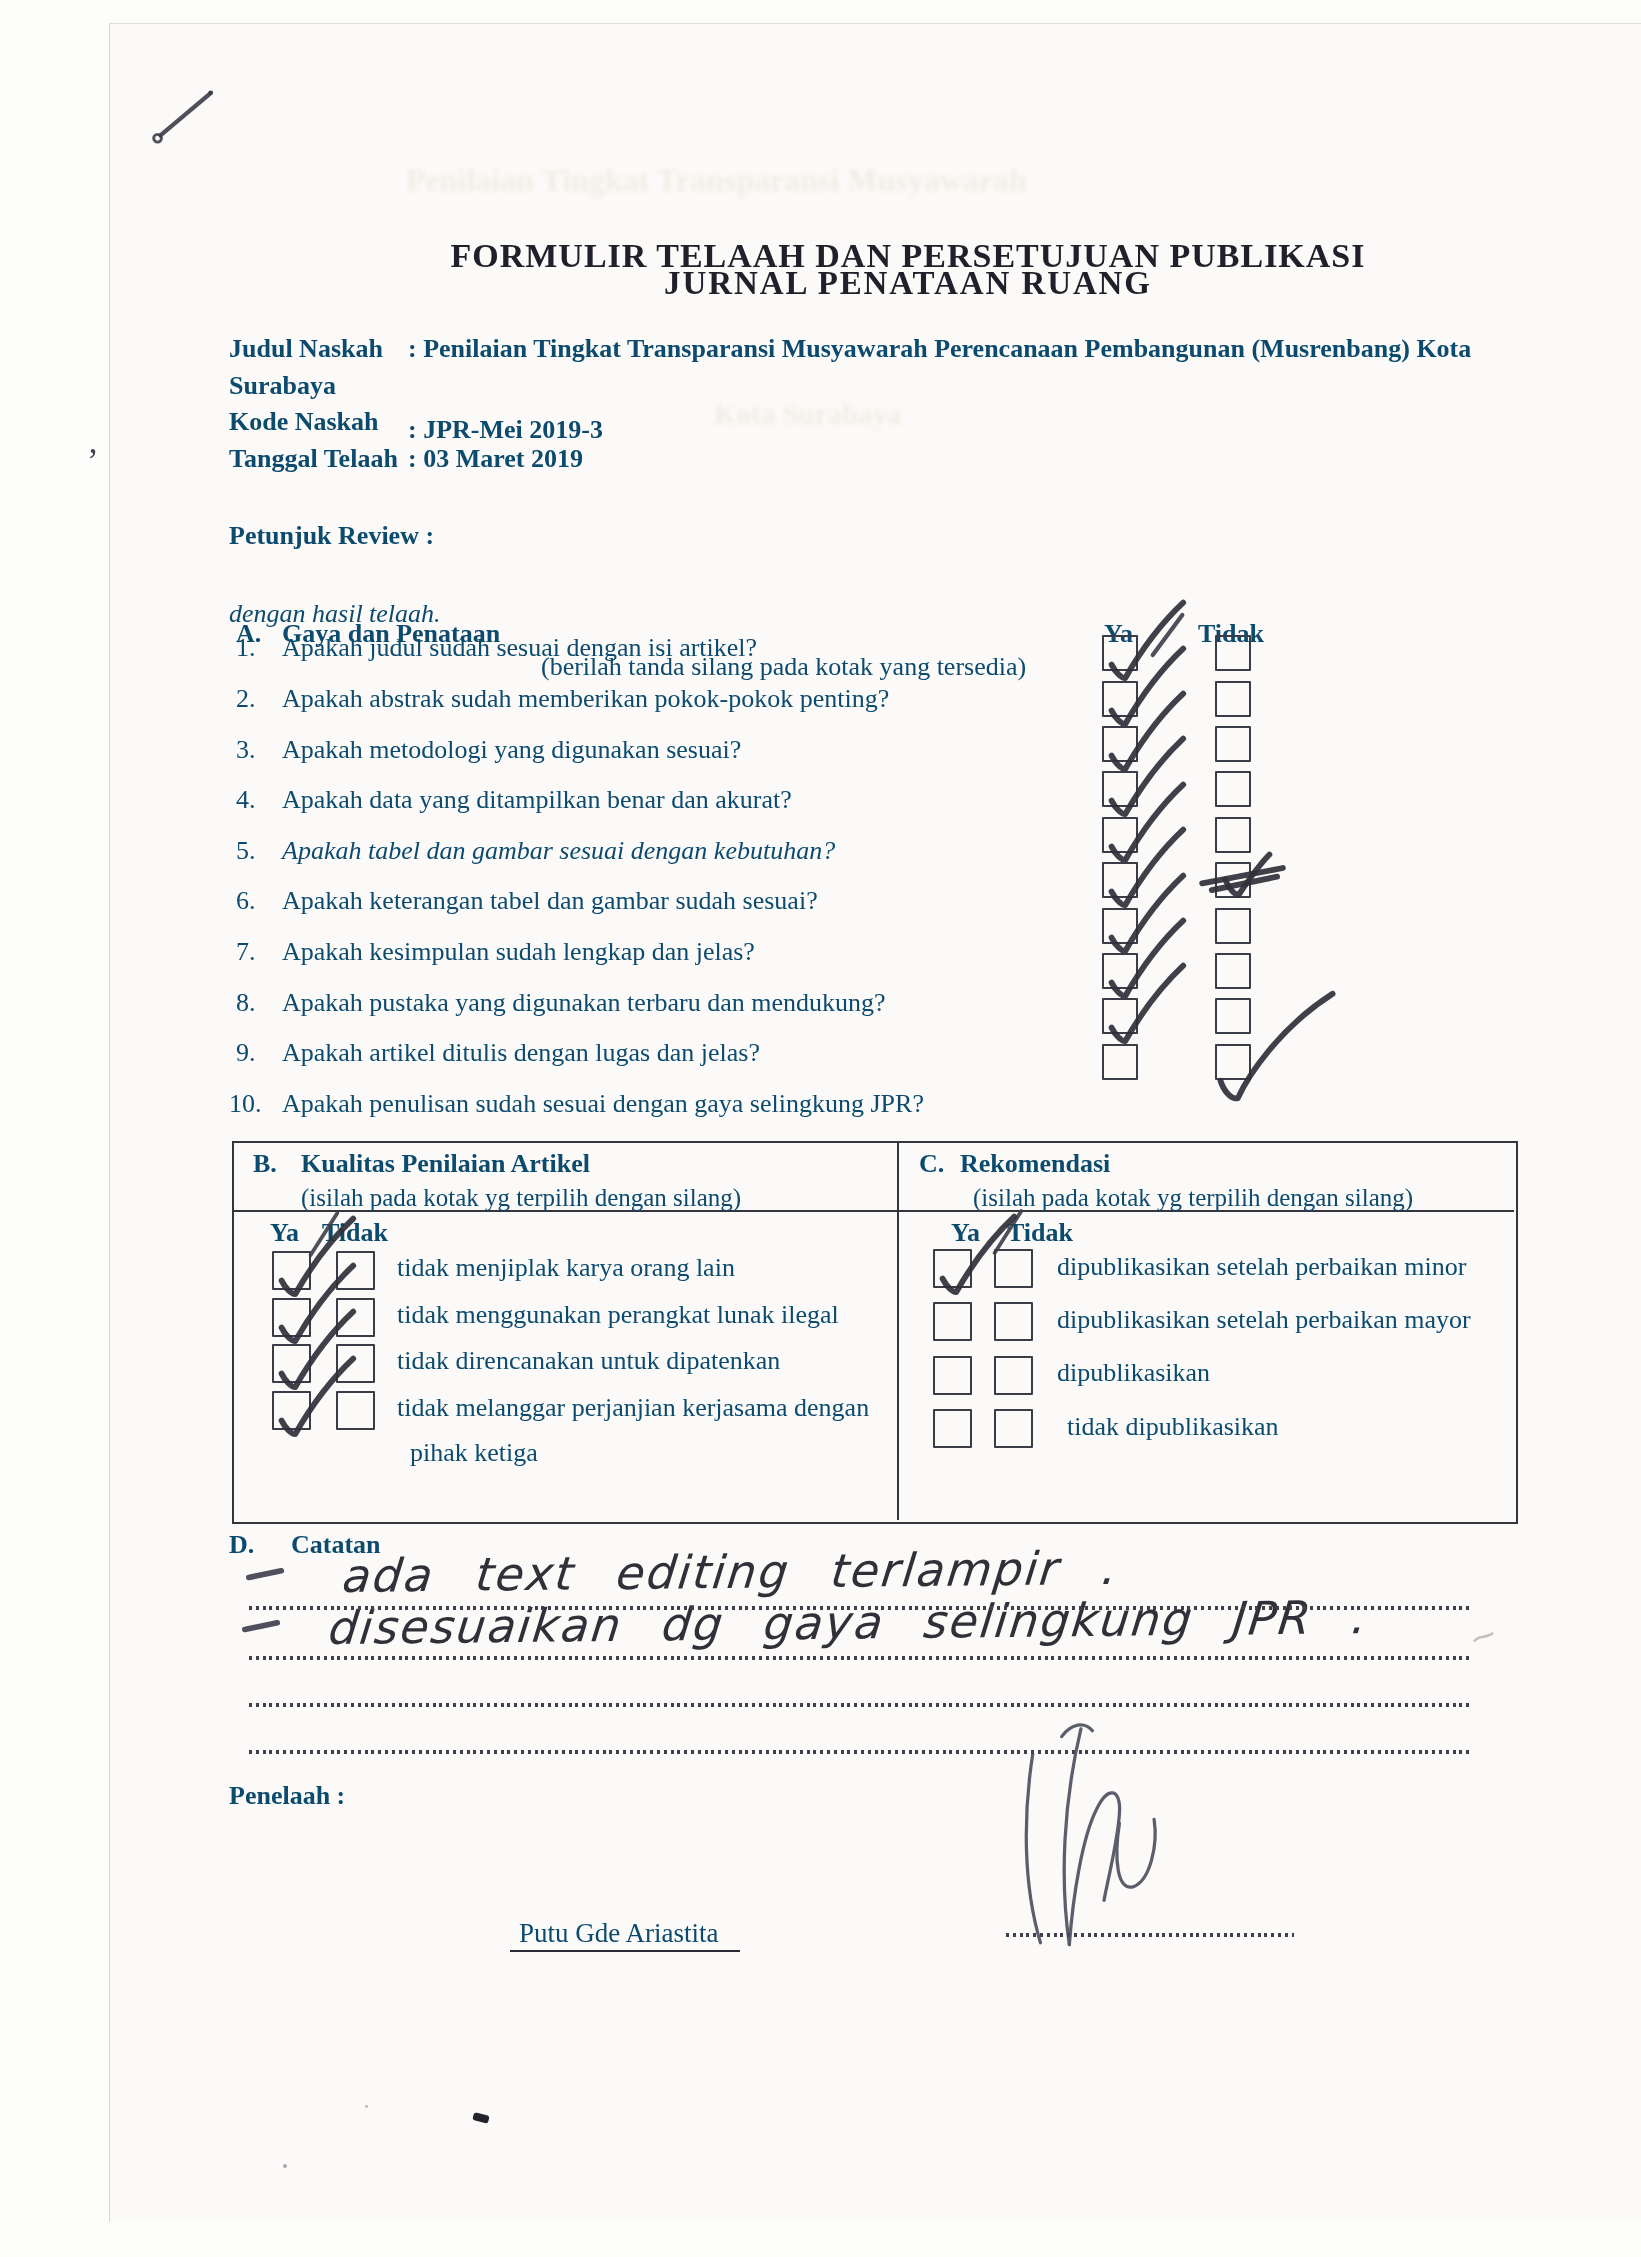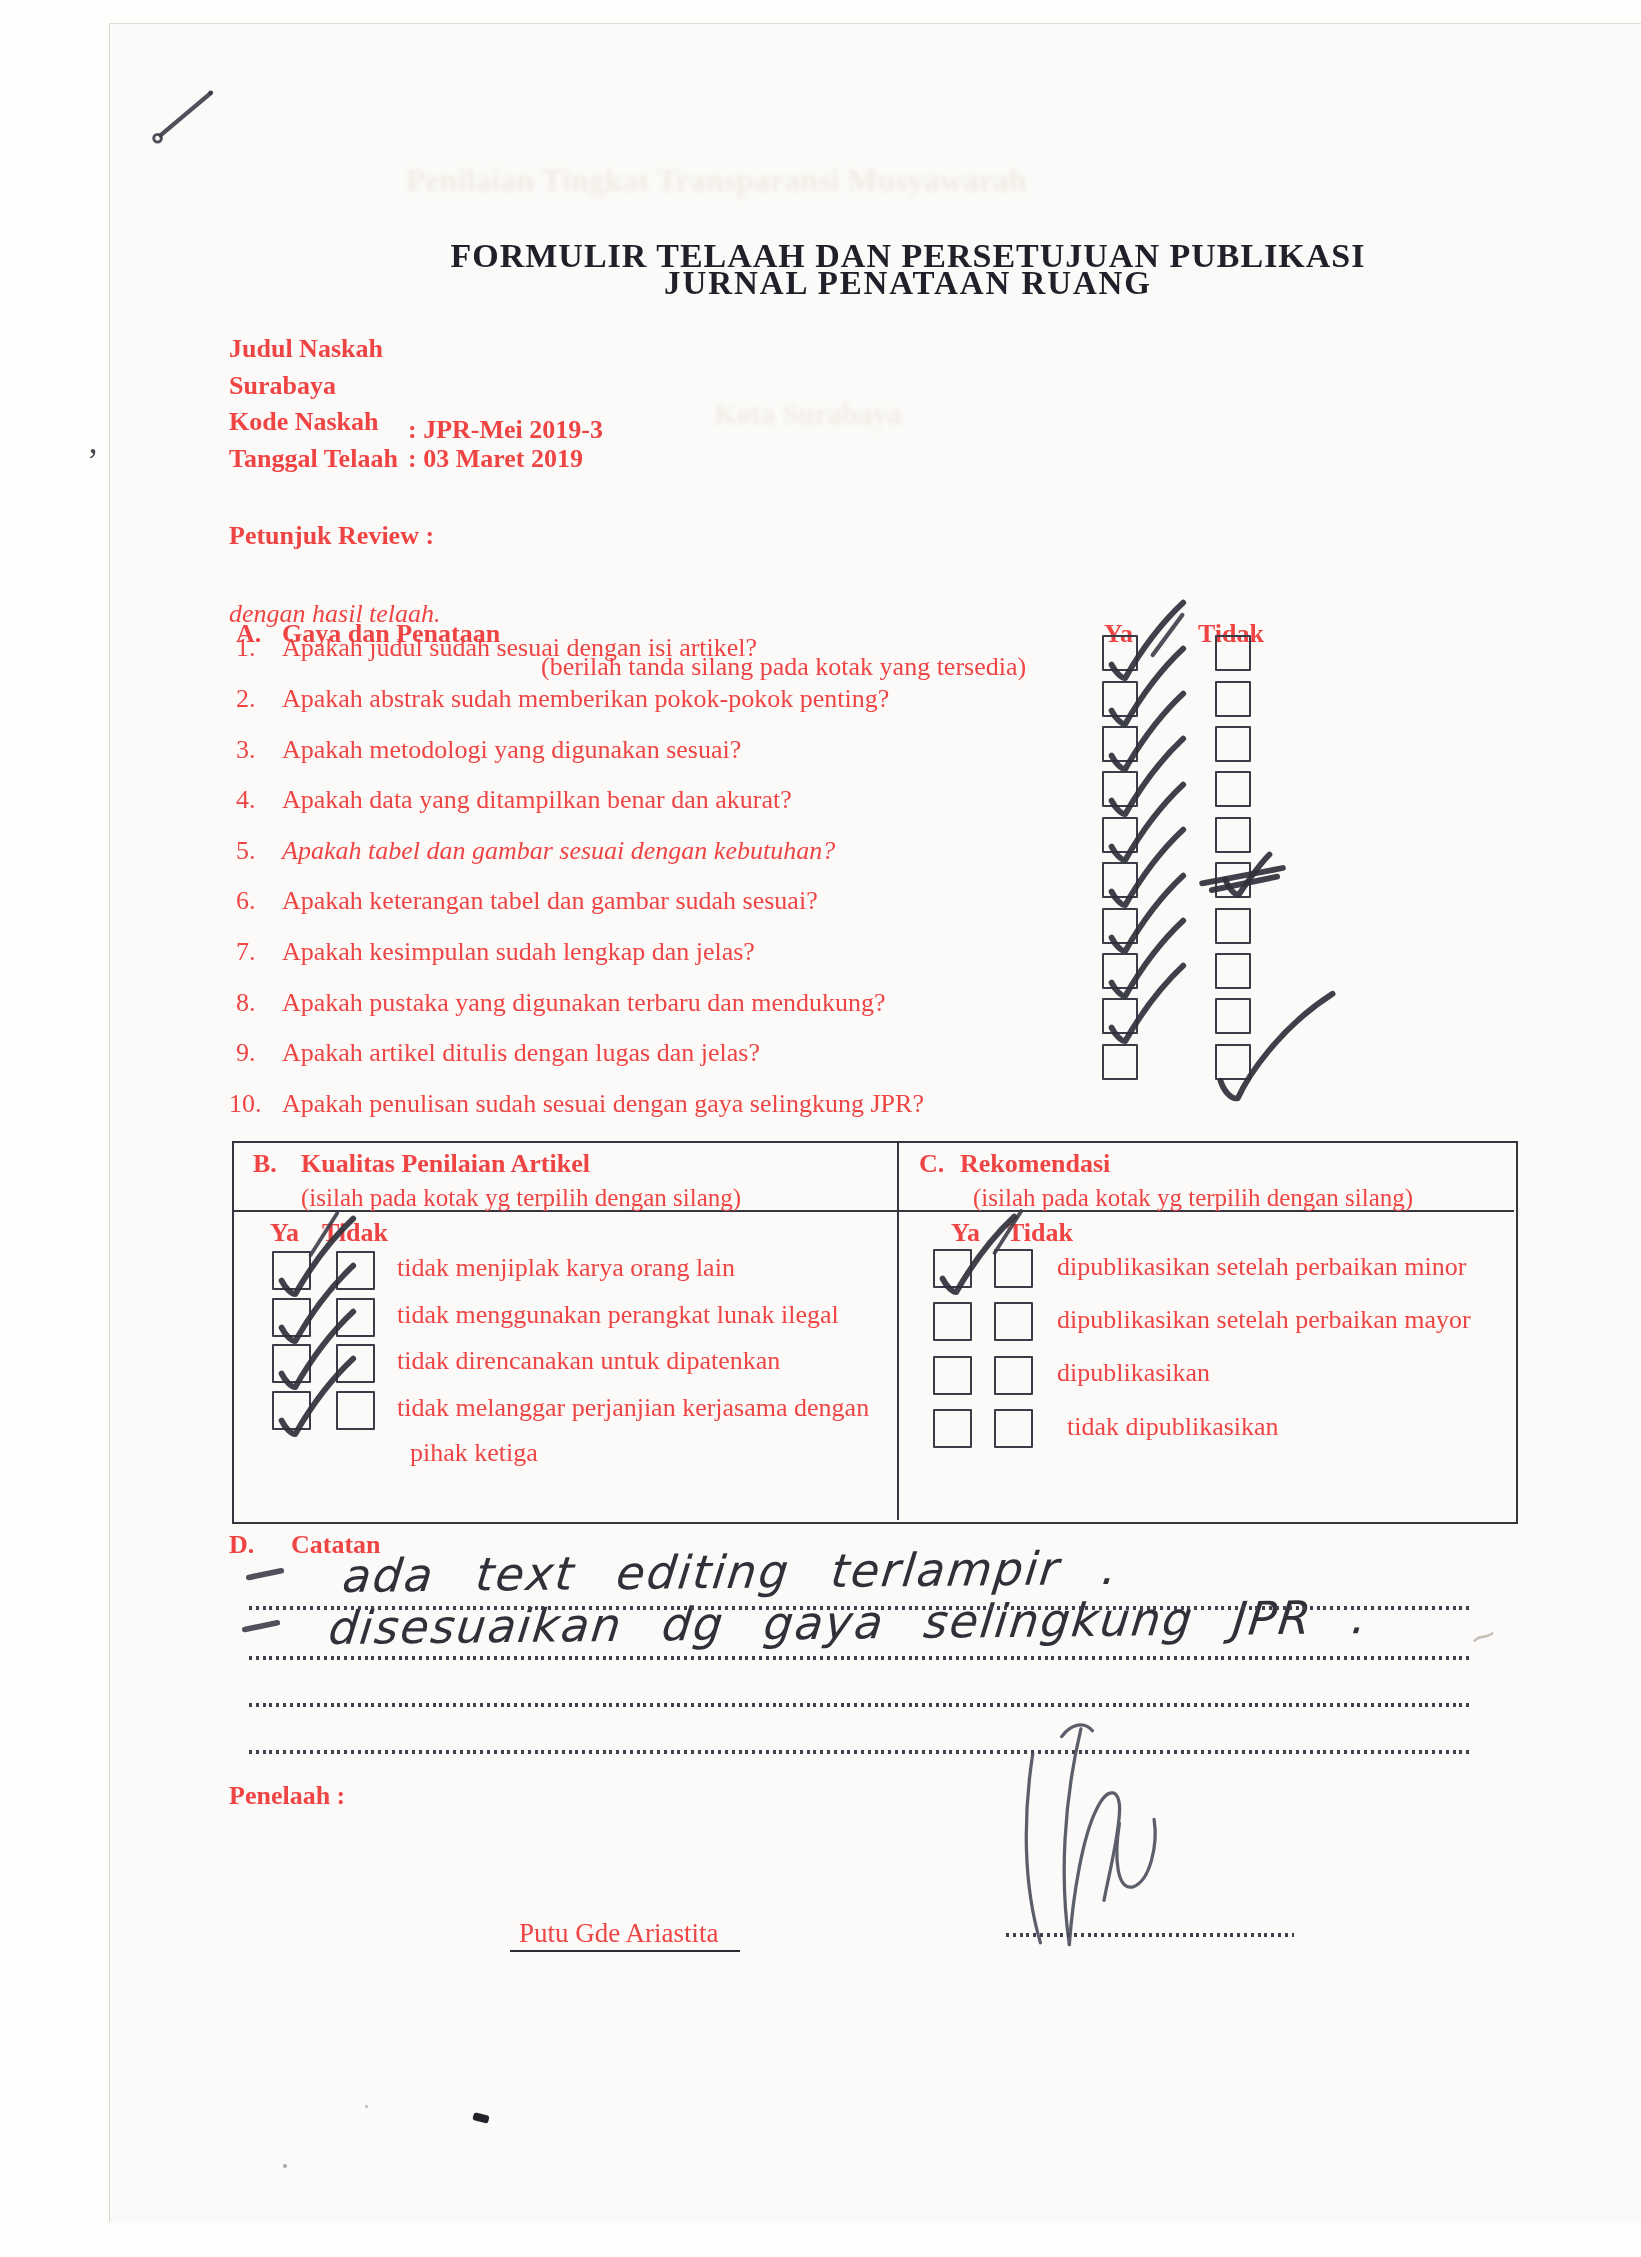--- a/index.html
+++ b/index.html
@@ -1,21 +1,21 @@
 <!DOCTYPE html>
 <html><head>
 <meta charset="utf-8">
 <style>
   html,body{margin:0;padding:0;background:#ffffff;}
   #page{position:relative;width:1641px;height:2257px;background:#fdfdfc;overflow:hidden;
         font-family:"Liberation Serif",serif;color:#23242d;}
   #paper{position:absolute;left:109px;top:23px;width:1532px;height:2198px;
          background:#fbfaf8;border-left:1.9px solid #d9d6d2;border-top:1.9px solid #e0ddd9;}
   .abs{position:absolute;}
-  .txt{position:absolute;font-size:26px;color:#ef4444;white-space:nowrap;}
+  .txt{position:absolute;font-size:26px;color:#0c4a6e;white-space:nowrap;}
   .b{font-weight:bold;}
   .i{font-style:italic;}
   .title{position:absolute;left:232px;width:1352px;text-align:center;font-weight:bold;color:#1f2029;}
   .t1{top:237px;font-size:34px;letter-spacing:1px;}
   .t2{top:265px;font-size:33px;letter-spacing:1.9px;}
   .checkbox{position:absolute;border:2.9px solid #3a3c48;border-radius:1px;background:transparent;}
   .checkbox svg{position:absolute;overflow:visible;}
   .ink{stroke:#2f3039;stroke-width:6;fill:none;stroke-linecap:round;stroke-linejoin:round;opacity:.92;}
   .pen{stroke:#3c3d49;fill:none;stroke-linecap:round;opacity:.9;}
   .dotted{position:absolute;height:3.9px;
@@ -43,20 +43,21 @@
     <line x1="16" y1="54" x2="67" y2="11" class="pen" stroke-width="4.5"></line>
     <circle cx="68" cy="10" r="2.5" fill="#3c3d49" stroke="none"></circle>
   </svg>
 
   <div class="txt" style="left:87px;top:442px;font-size:35px;color:#44454f;">’</div>
 
   <div class="title t1">FORMULIR TELAAH DAN PERSETUJUAN PUBLIKASI</div>
   <div class="title t2">JURNAL PENATAAN RUANG</div>
 
   <div class="txt b" style="left:229px;top:334px;">Judul Naskah</div>
+  <div class="txt b" style="left:408px;top:334px;">: Penilaian Tingkat Transparansi Musyawarah Perencanaan Pembangunan (Musrenbang) Kota</div>
   <div class="txt b" style="left:229px;top:371px;">Surabaya</div>
   <div class="txt b" style="left:229px;top:407px;">Kode Naskah</div>
   <div class="txt b" style="left:408px;top:407px;margin-top:8px;">: JPR-Mei 2019-3</div>
   <div class="txt b" style="left:229px;top:444px;">Tanggal Telaah</div>
   <div class="txt b" style="left:408px;top:444px;">: 03 Maret 2019</div>
 
   <div class="txt b" style="left:229px;top:521px;">Petunjuk Review :</div>
   <div class="txt i" style="left:229px;top:599px;">dengan hasil telaah.</div>
 
   <div class="txt b" style="left:236px;top:619px;">A.</div>

